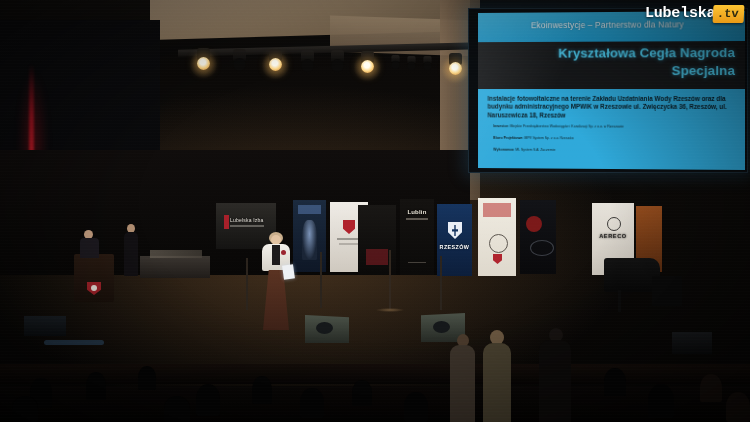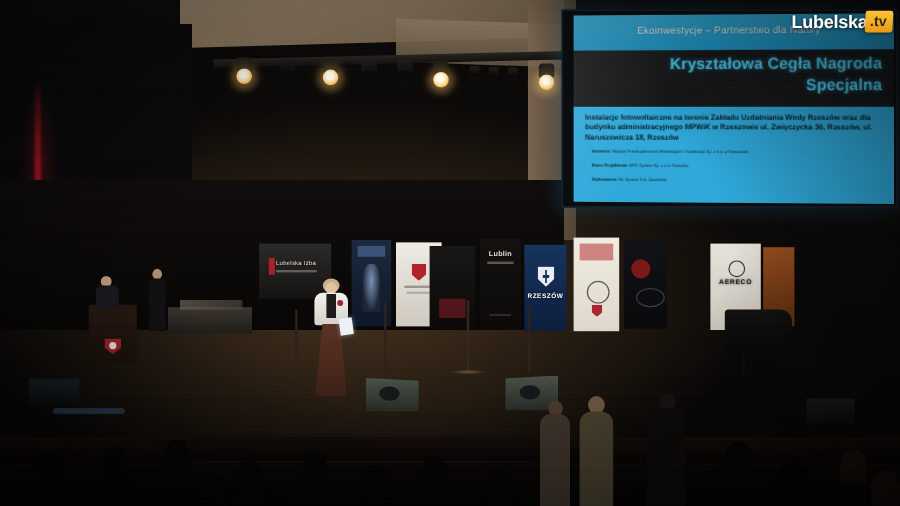--- a/index.html
+++ b/index.html
@@ -76,21 +76,21 @@
   .slide-title .t2{top:22px;left:30px;text-align:right;}
   .slide-body{position:absolute;left:0;right:0;top:78px;bottom:0;background:#2fa9da;}
   .slide-body .para{position:absolute;left:10px;right:12px;top:6px;font-weight:bold;
     font-size:6.4px;line-height:8.4px;color:#0a1a22;text-align:left;}
   .cred{position:absolute;left:16px;right:14px;font-size:3.5px;line-height:4.4px;color:#0d2129;}
   .cred b{font-size:3.7px;}
   .scr-glare{position:absolute;inset:0;pointer-events:none;
     background:linear-gradient(118deg,rgba(255,255,255,.10) 0%,rgba(255,255,255,0) 34%);}
 
   
-  #logo{position:absolute;right:6px;top:5px;height:22px;display:flex;align-items:flex-end;}
+  #logo{position:absolute;right:6px;top:5px;height:22px;display:flex;align-items:flex-start;font-family:Liberation Mono, monospace;}
   #logo .word{font-size:15px;font-weight:bold;color:#ffffff;letter-spacing:-.2px;
     text-shadow:0 1px 3px rgba(0,0,0,.85);}
   #logo .tv{margin-left:-2px;position:relative;background:linear-gradient(180deg,#fcc433,#e99a16);
     color:#2d2a10;font-weight:bold;font-size:12px;padding:2px 5px 2px 4px;border-radius:2px;
     transform:skewX(-3deg);box-shadow:0 1px 3px rgba(0,0,0,.6);}
 
   
   .fig{position:absolute;}
   .head{position:absolute;border-radius:50%;}
   .torso{position:absolute;}

